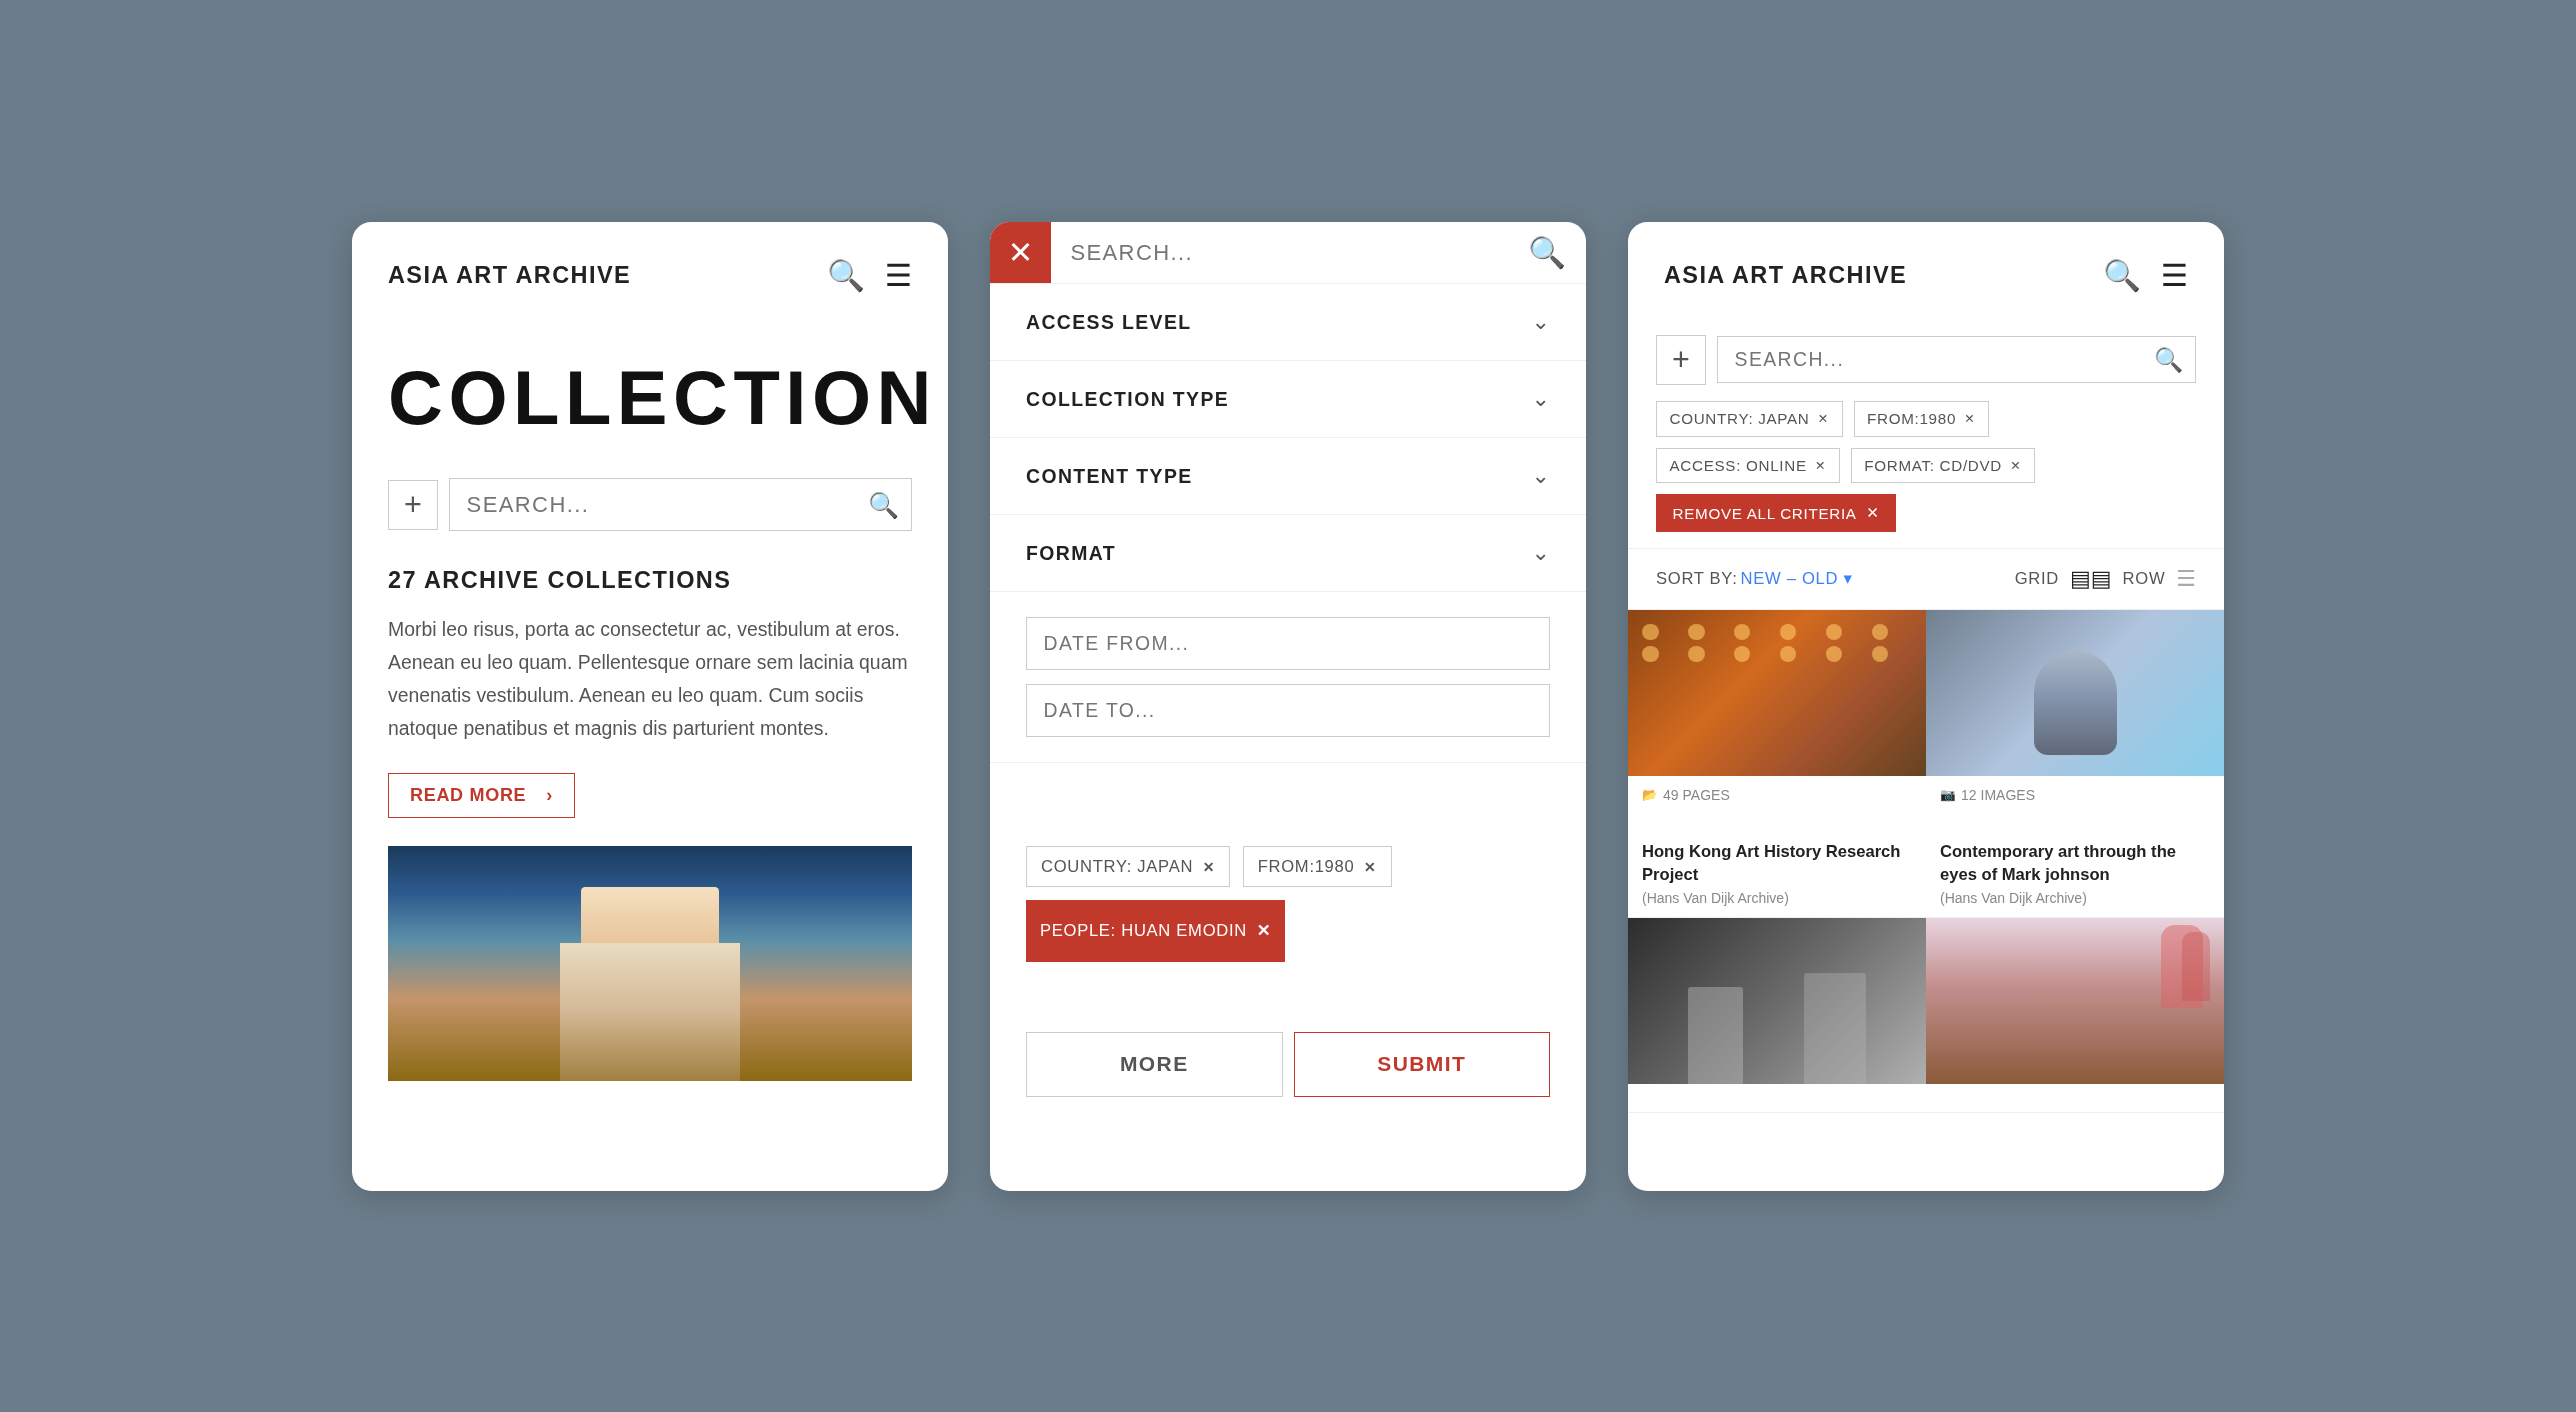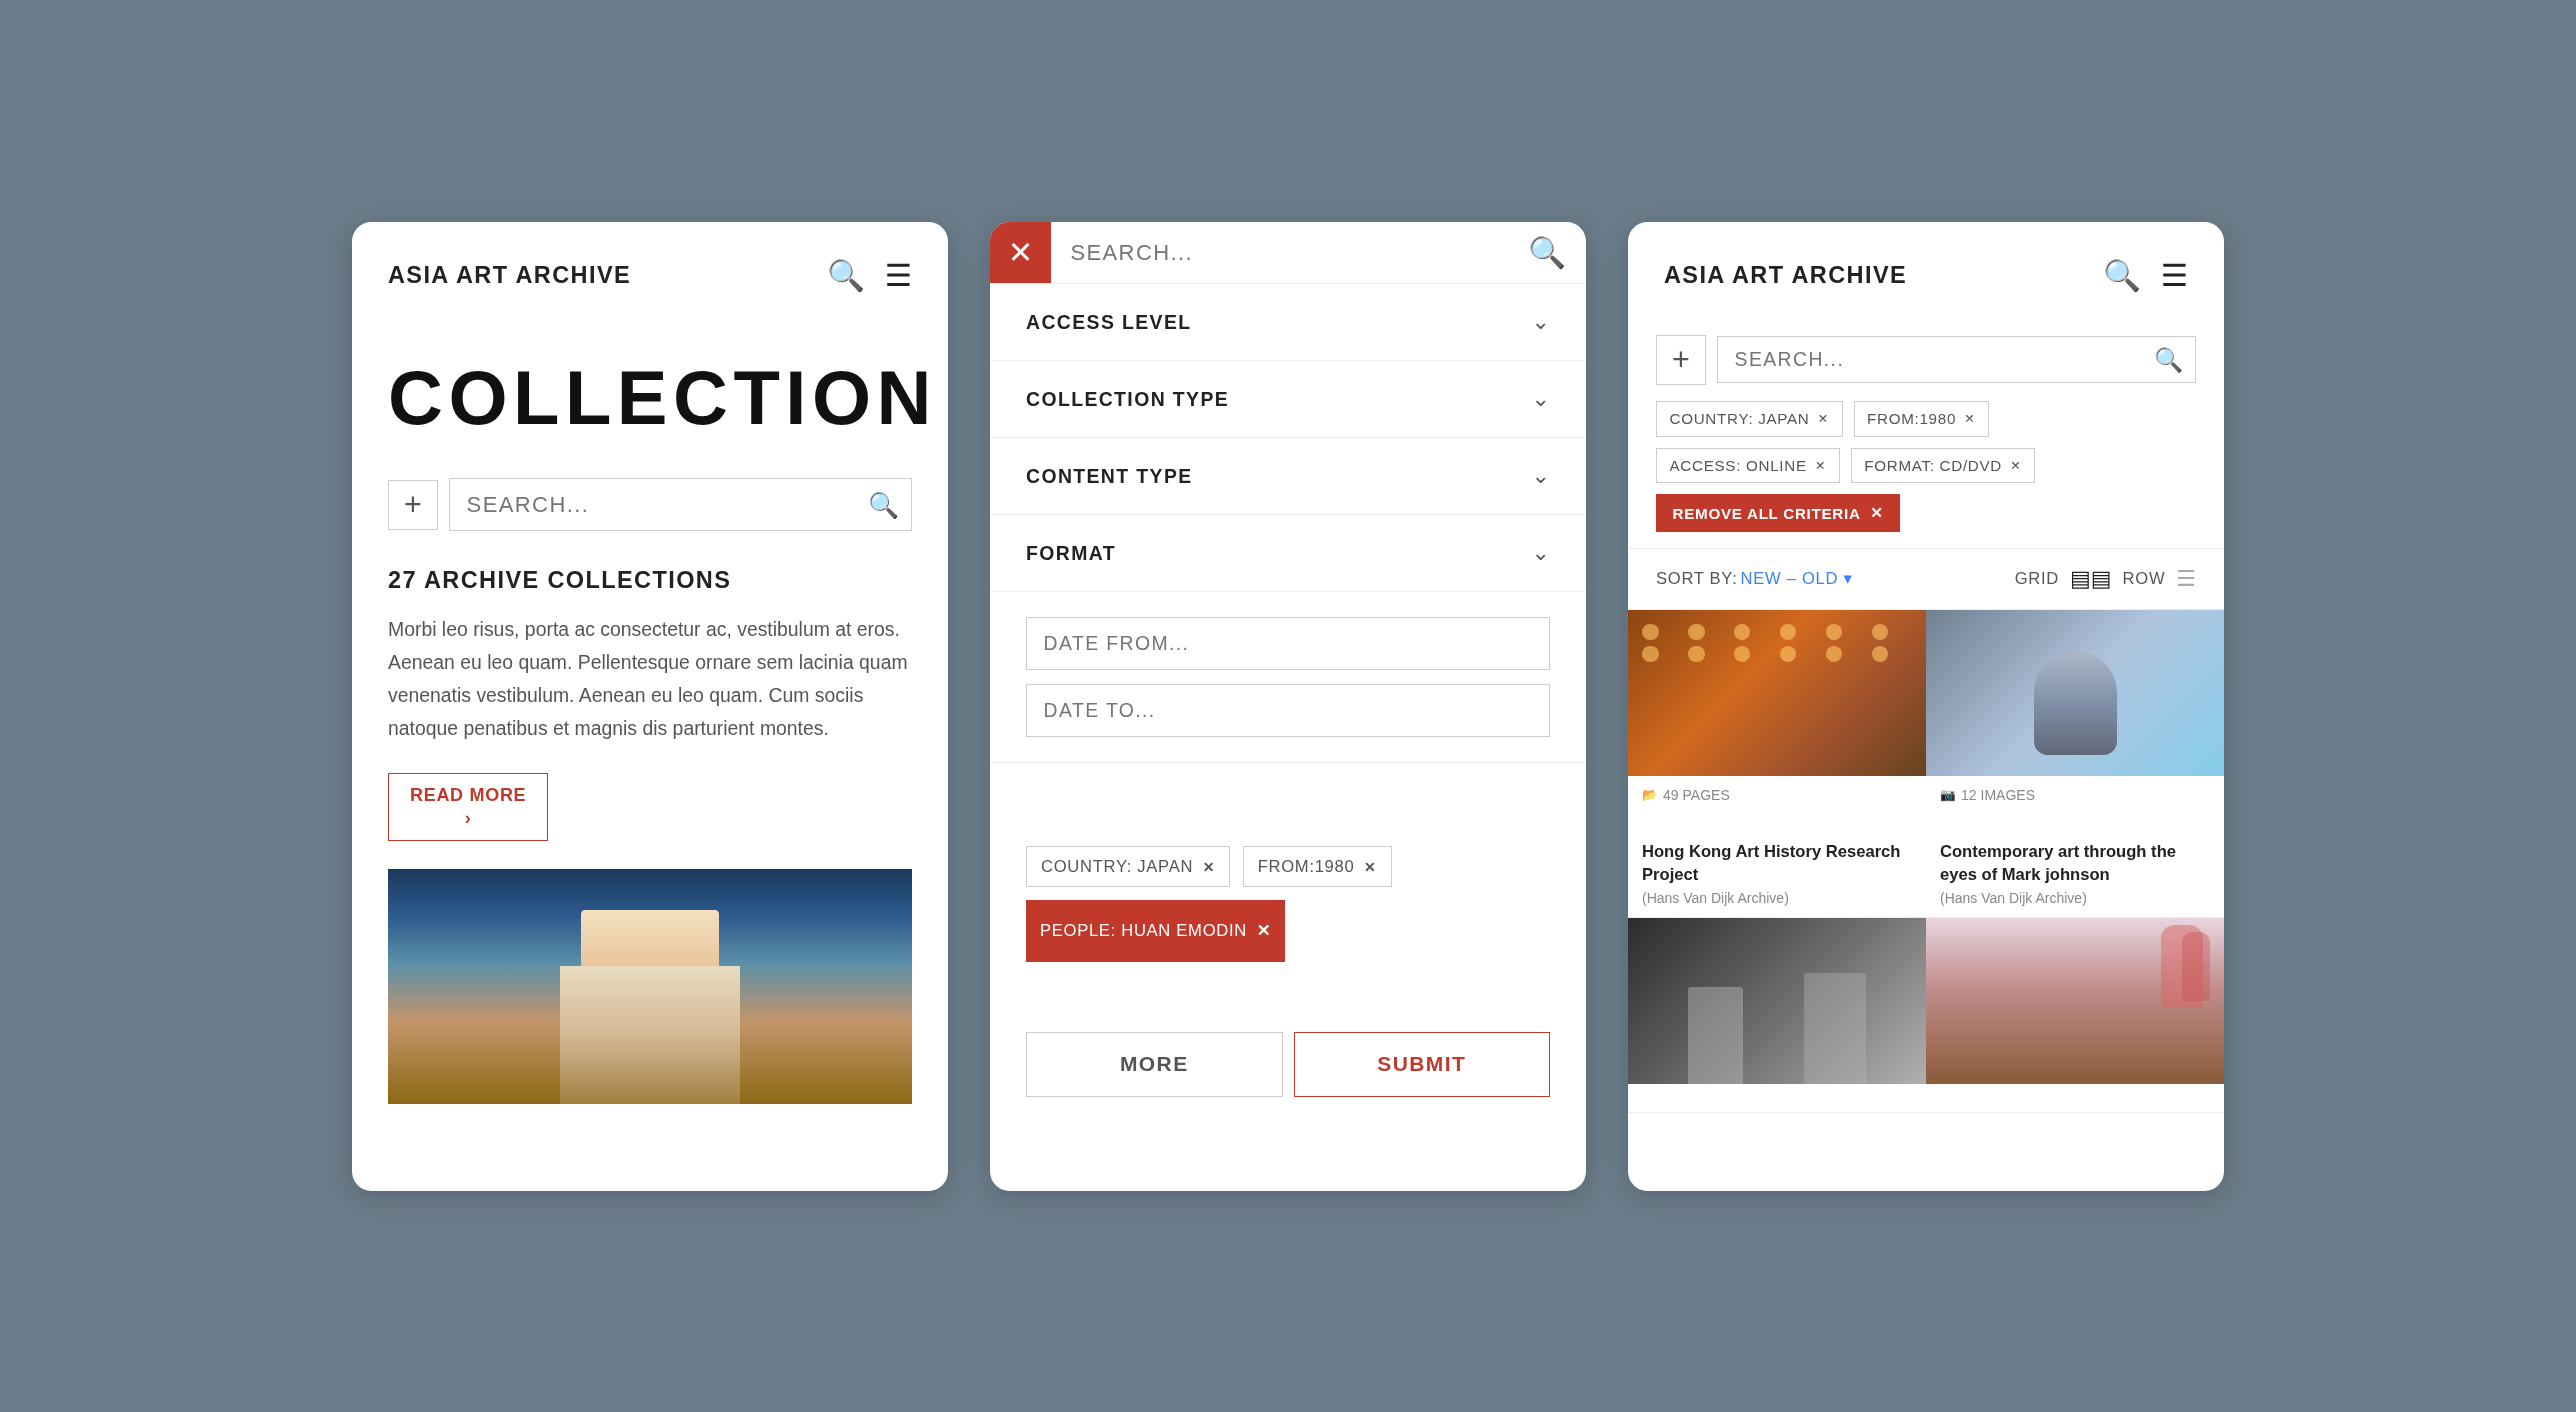--- a/index.html
+++ b/index.html
@@ -118,31 +118,30 @@
     }
     .archive-desc {
       font-size: 19.4px;
       color: #555;
       line-height: 1.7;
       margin-bottom: 28px;
     }
     .read-more-btn {
       display: inline-flex;
       align-items: center;
-      gap: 2px;
+      gap: 20px;
       border: 1.4px solid #c0392b;
       color: #c0392b;
       font-size: 18px;
       font-weight: 600;
       letter-spacing: 0.7px;
       padding: 11px 21px;
       background: #fff;
       cursor: pointer;
       margin-bottom: 28px;
-      flex-direction: column;
     }
     .archive-image {
       width: 100%;
       height: 235px;
       background: linear-gradient(135deg, #2c3e50 0%, #3498db 40%, #e8c99a 70%, #f0e68c 100%);
       border-radius: 0;
       overflow: hidden;
       position: relative;
     }
 
@@ -360,21 +359,21 @@
       cursor: pointer;
     }
     .remove-all-btn {
       display: inline-flex;
       align-items: center;
       gap: 9.7px;
       background: #c0392b;
       border: none;
       padding: 9.7px 16.6px;
       font-size: 15.2px;
-      font-weight: 700;
+      font-weight: 400;
       color: #fff;
       letter-spacing: 0.7px;
       cursor: pointer;
     }
     .sort-grid-row {
       display: flex;
       align-items: center;
       justify-content: space-between;
       padding: 16.6px 28px;
       border-bottom: 1.4px solid #eee;

